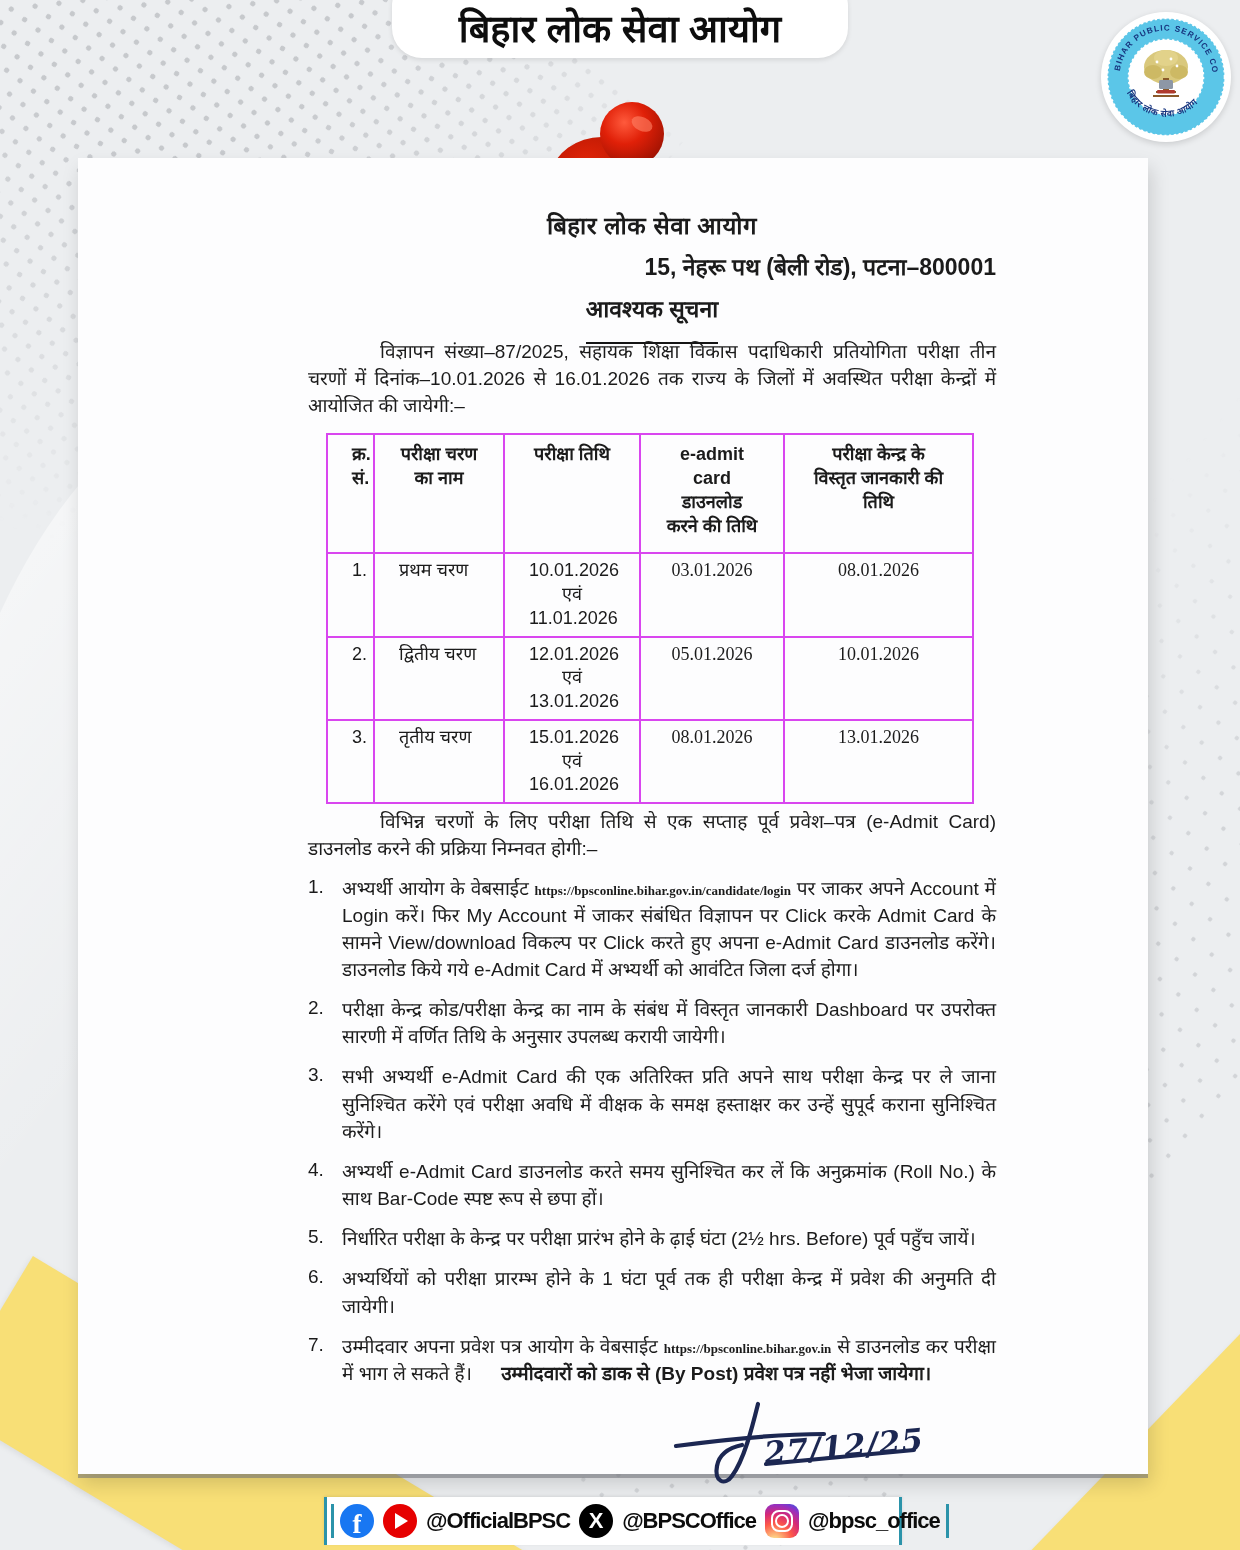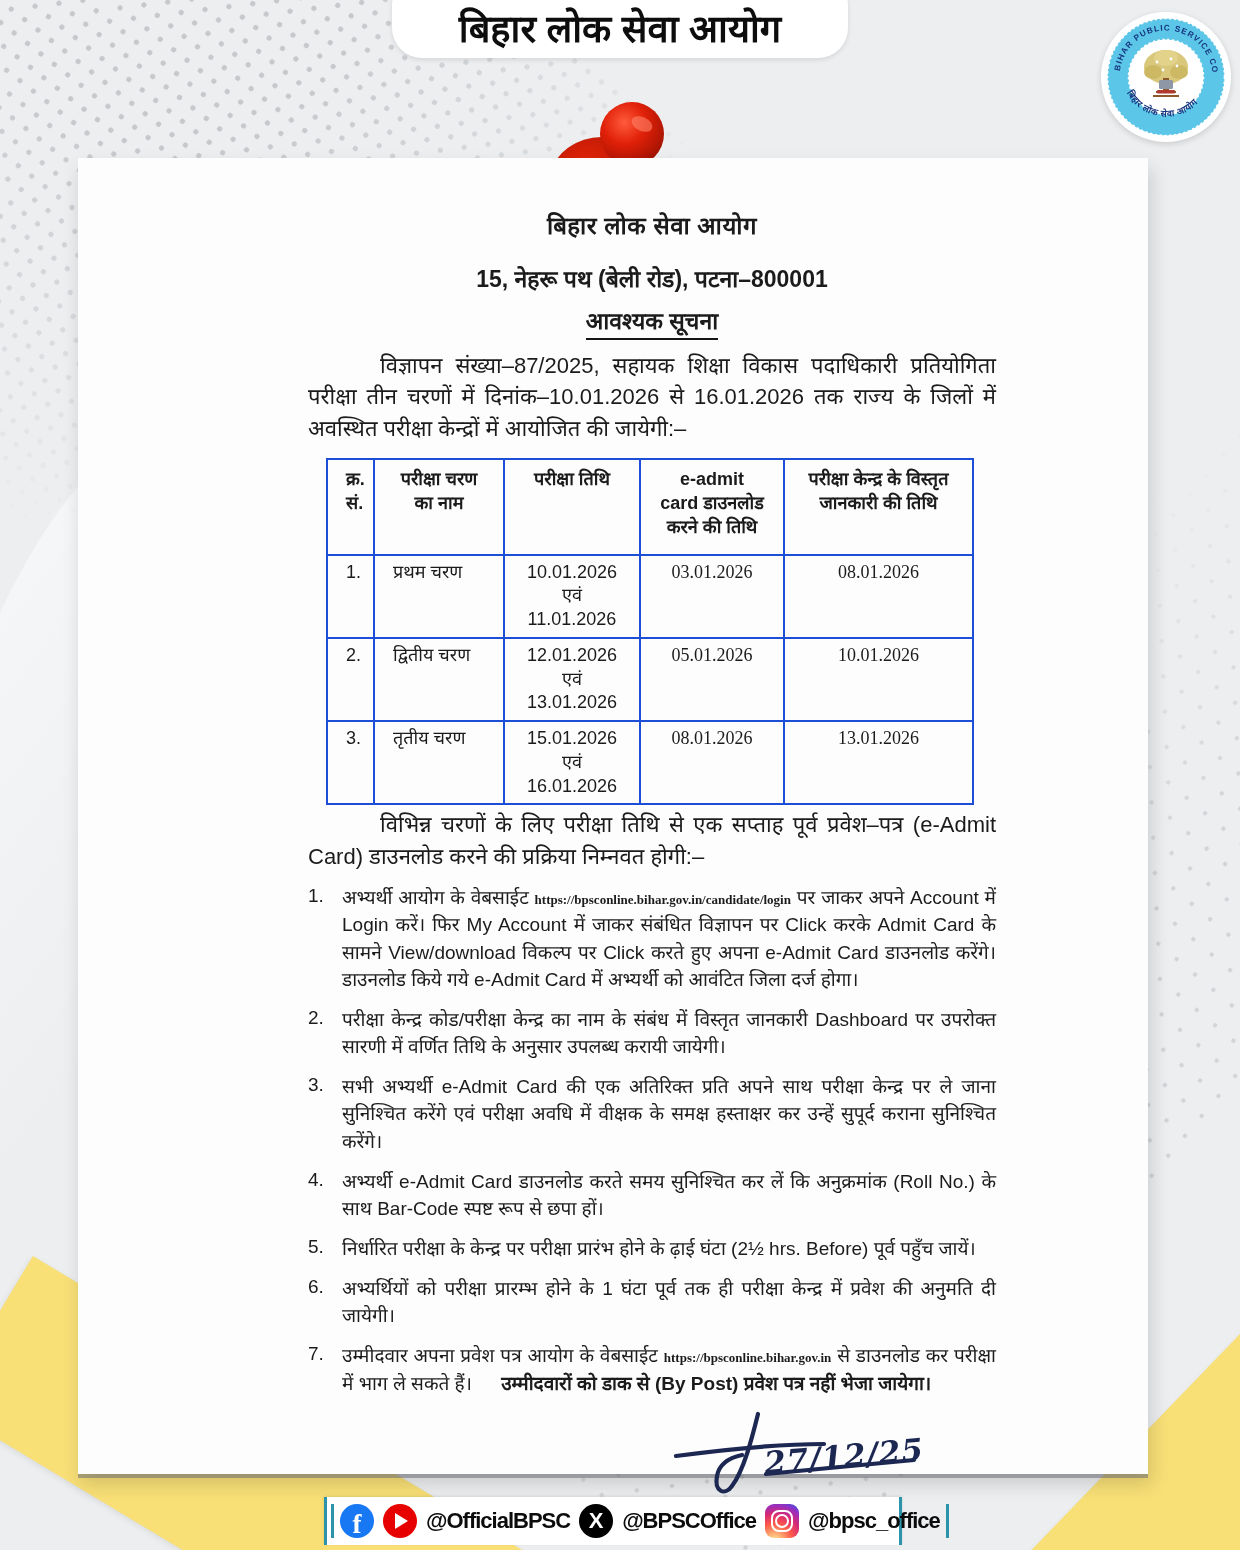--- a/index.html
+++ b/index.html
@@ -55,27 +55,27 @@
   
   .paper{
     position:absolute;left:78px;top:158px;width:1070px;height:1316px;
     background:#fdfdfe;
     box-shadow:0 4px 0 rgba(110,112,118,.55),3px 10px 18px rgba(0,0,0,.15);
     box-sizing:border-box;
     padding:50px 152px 0 230px;
   }
   .doc-center{text-align:center;}
   .doc-org{font-size:24px;font-weight:bold;letter-spacing:.5px;}
-  .doc-address{font-size:23px;font-weight:bold;margin-top:21px;}
+  .doc-address{font-size:23px;font-weight:bold;margin-top:9px;text-align:right;}
   .doc-notice{font-size:23px;font-weight:bold;margin-top:10px;}
-  .doc-notice span{border-bottom:2.5px solid #151515;padding-bottom:4px;}
-  .para{font-size:22px;line-height:1.43;text-align:justify;text-indent:72px;margin:14px 0 0 0;}
+  .doc-notice span{border-bottom:2.5px solid #151515;padding-bottom:20px;}
+  .para{font-size:19px;line-height:1.43;text-align:justify;text-indent:72px;margin:14px 0 0 0;}
   
   table.sched{border-collapse:collapse;margin:14px 0 4px 18px;table-layout:fixed;width:646px;}
-  .sched th,.sched td{border:2px solid #1d4ed8;padding:5px 18px;vertical-align:top;font-size:18px;line-height:1.32;}
+  .sched th,.sched td{border:2px solid #d946ef;padding:5px 24px;vertical-align:top;font-size:18px;line-height:1.32;}
   .sched th{font-weight:bold;text-align:center;padding-top:8px;padding-bottom:14px;}
   .sched td{height:82px;box-sizing:border-box;}
   .c-sn{width:47px;}  .c-stage{width:130px;} .c-date{width:136px;} .c-admit{width:144px;} .c-detail{width:189px;}
   .cell-center{text-align:center;font-family:Liberation Serif, serif;}
   .date-line{text-align:center;}
   
   .items{margin-top:12px;}
   .item{display:flex;margin-bottom:13px;}
   .item-num{flex:none;width:34px;font-size:19px;padding-top:1px;}
   .item-text{flex:1;font-size:19px;line-height:1.43;text-align:justify;}

